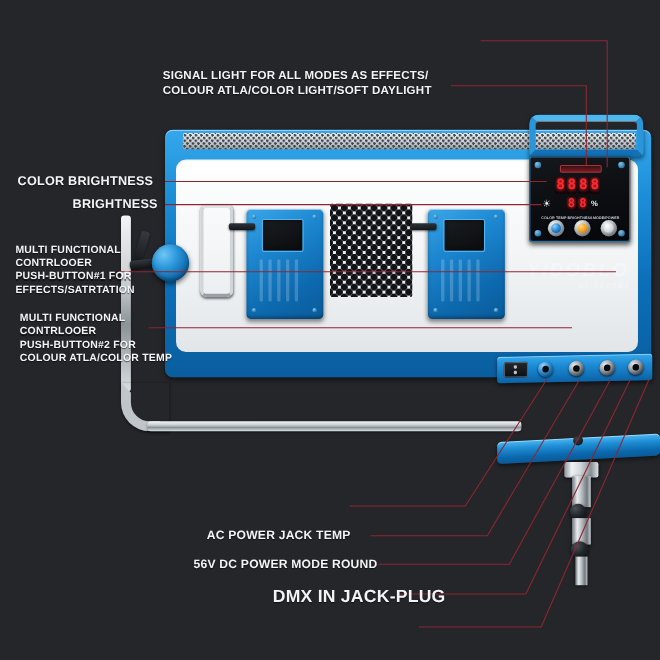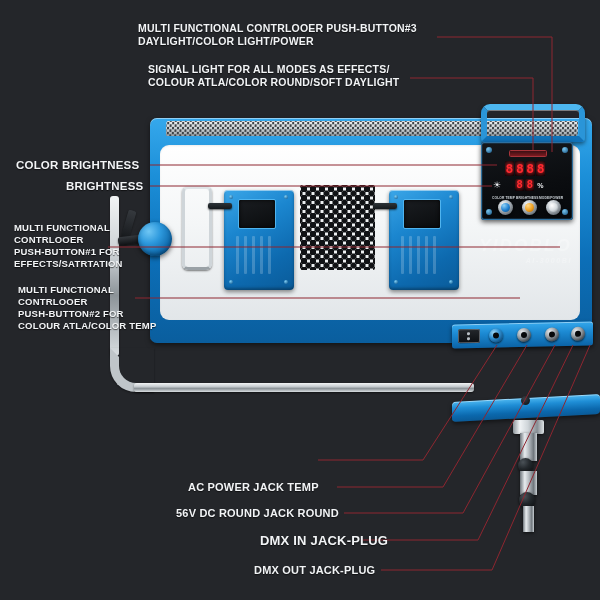--- a/index.html
+++ b/index.html
@@ -346,42 +346,39 @@
       <path d="M337,487 H443 L527,345"></path>
 
       <path d="M344,513 H463 L555,345"></path>
 
       <path d="M362,540 H478 L573,345"></path>
 
       <path d="M381,570 H492 L590,345"></path>
     </g>
   </svg>
 
-  <div class="callout" style="left:138px;top:22px;font-size:10.5px;">MULTI FUNCTIONAL CONTRLOOER PUSH-BUTTON#3
-DAYLIGHT/COLOR LIGHT/POWER</div>
 
   <div class="callout" style="left:148px;top:63px;font-size:10.5px;">SIGNAL LIGHT FOR ALL MODES AS EFFECTS/
-COLOUR ATLA/COLOR ROUND/SOFT DAYLIGHT</div>
+COLOUR ATLA/COLOR LIGHT/SOFT DAYLIGHT</div>
 
   <div class="callout" style="left:16px;top:158px;font-size:11.5px;">COLOR BRIGHTNESS</div>
 
   <div class="callout" style="left:66px;top:179px;font-size:11.5px;">BRIGHTNESS</div>
 
   <div class="callout" style="left:14px;top:222px;font-size:9.5px;">MULTI FUNCTIONAL
 CONTRLOOER
 PUSH-BUTTON#1 FOR
 EFFECTS/SATRTATION</div>
 
   <div class="callout" style="left:18px;top:284px;font-size:9.5px;">MULTI FUNCTIONAL
 CONTRLOOER
 PUSH-BUTTON#2 FOR
 COLOUR ATLA/COLOR TEMP</div>
 
 
   <div class="callout" style="left:188px;top:480px;font-size:11px;">AC POWER JACK TEMP</div>
 
-  <div class="callout" style="left:176px;top:506px;font-size:11px;">56V DC ROUND JACK ROUND</div>
-
-  <div class="callout" style="left:248px;top:533px;font-size:13px;margin-left:12px;">DMX IN JACK-PLUG</div>
-
-  <div class="callout" style="left:254px;top:563px;font-size:11px;">DMX OUT JACK-PLUG</div>
+  <div class="callout" style="left:176px;top:506px;font-size:11px;">56V DC POWER MODE ROUND</div>
+
+  <div class="callout" style="left:248px;top:533px;font-size:16px;">DMX IN JACK-PLUG</div>
+
 
 </div>
 
 </body></html>

